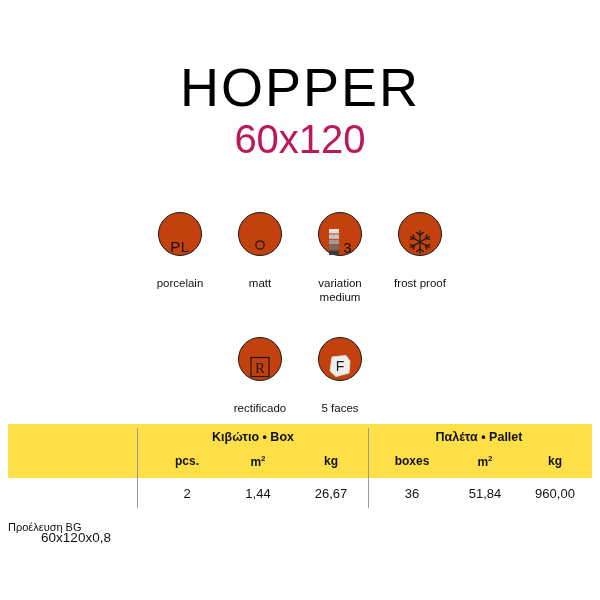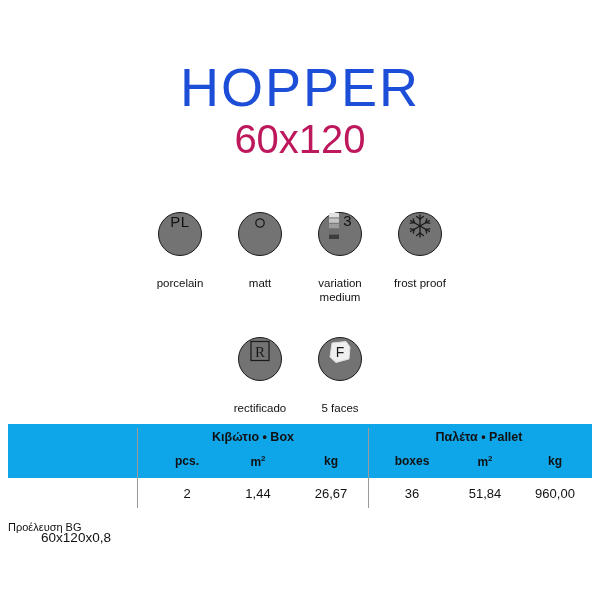--- a/index.html
+++ b/index.html
@@ -22,21 +22,21 @@
     left: 0;
     top: 58px;
     width: 600px;
     text-align: center;
   }
   .product-title {
     font-size: 54px;
     font-weight: 300;
     letter-spacing: 2px;
     line-height: 58px;
-    color: #1d4ed8;
+    color: #000000;
   }
   .product-size {
     font-size: 40px;
     font-weight: 400;
     line-height: 34px;
     margin-top: 6px;
     color: #be185d;
   }
 
   
@@ -58,24 +58,24 @@
   }
   .icon-row.row-1 .icon-item { margin: 0 1px; }
   .icon-row.row-2 .icon-item { margin: 0 1px; }
 
   .icon-circle {
     width: 44px;
     height: 44px;
     border: 1.4px solid #1a1a1a;
     border-radius: 50%;
     display: flex;
-    align-items: flex-start;
+    align-items: flex-end;
     justify-content: center;
     box-sizing: border-box;
-    background: #737373;
+    background: #c2410c;
   }
   .icon-circle svg { display: block; }
   .icon-label {
     margin-top: 20px;
     font-size: 11.5px;
     line-height: 14px;
     text-align: center;
     color: #111111;
     white-space: pre-line;
   }
@@ -93,21 +93,21 @@
   }
 
   
   .spec-table {
     position: absolute;
     left: 8px;
     top: 424px;
     width: 584px;
   }
   .table-head {
-    background: #0ea5e9;
+    background: #fde047;
     height: 54px;
     position: relative;
   }
   .table-body {
     background: #ffffff;
     height: 36px;
     position: relative;
   }
   .grp-title {
     position: absolute;

